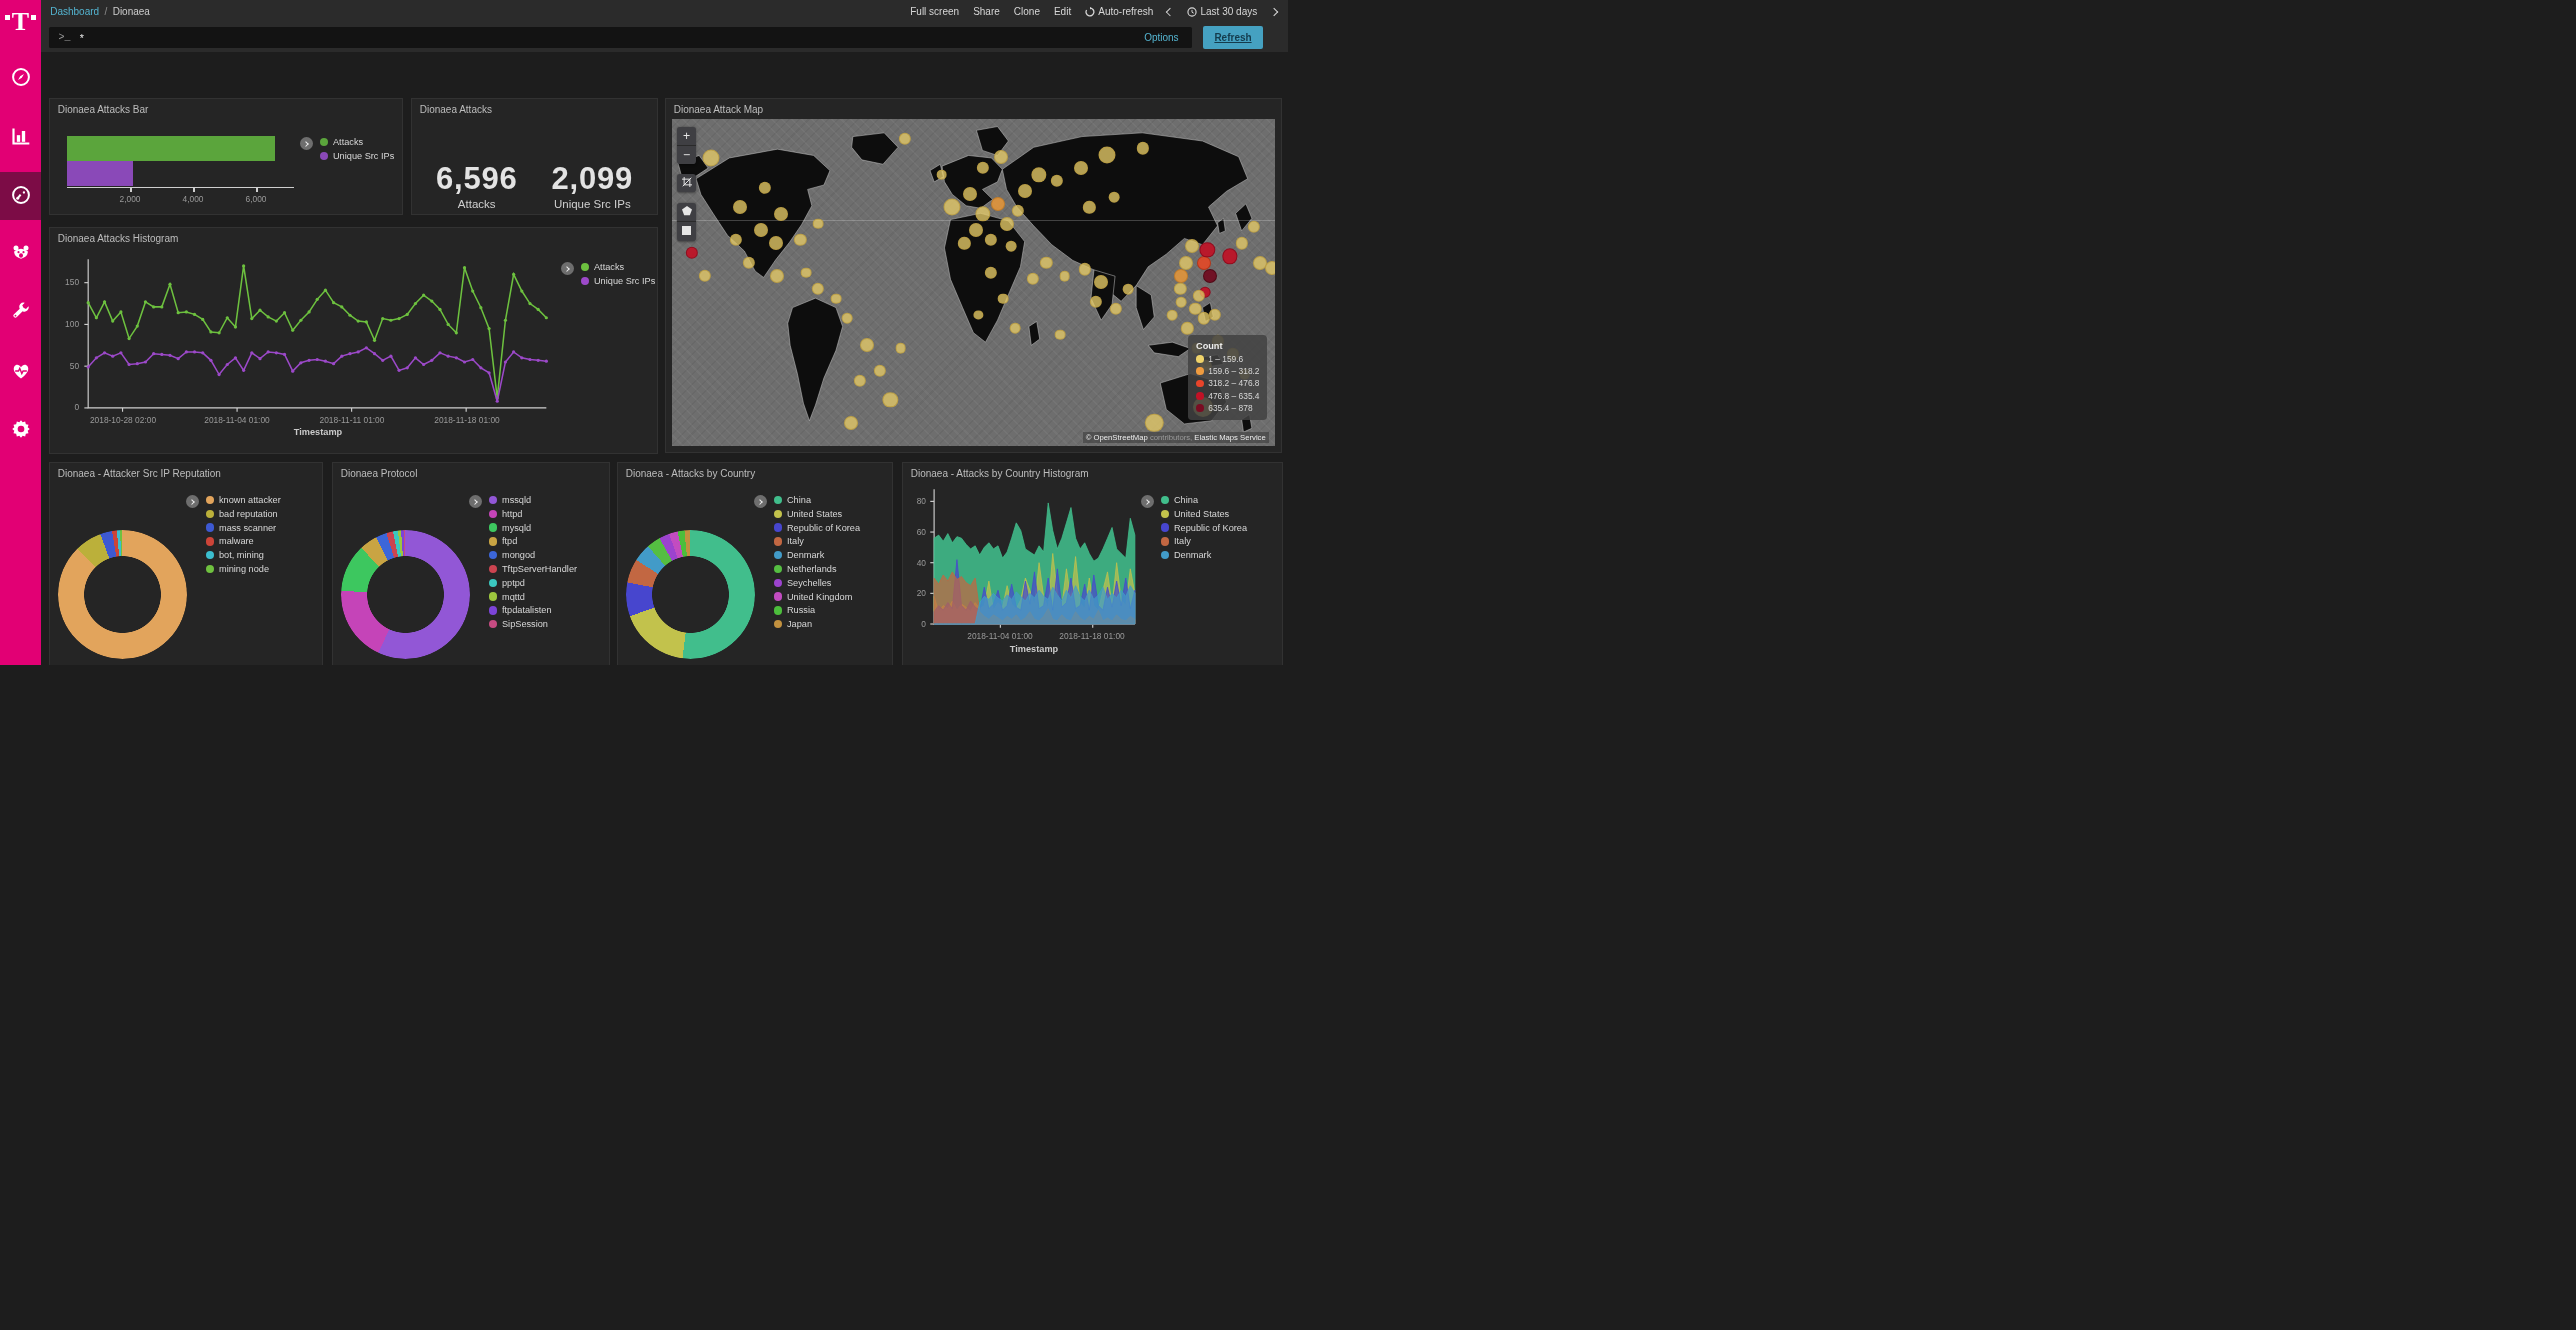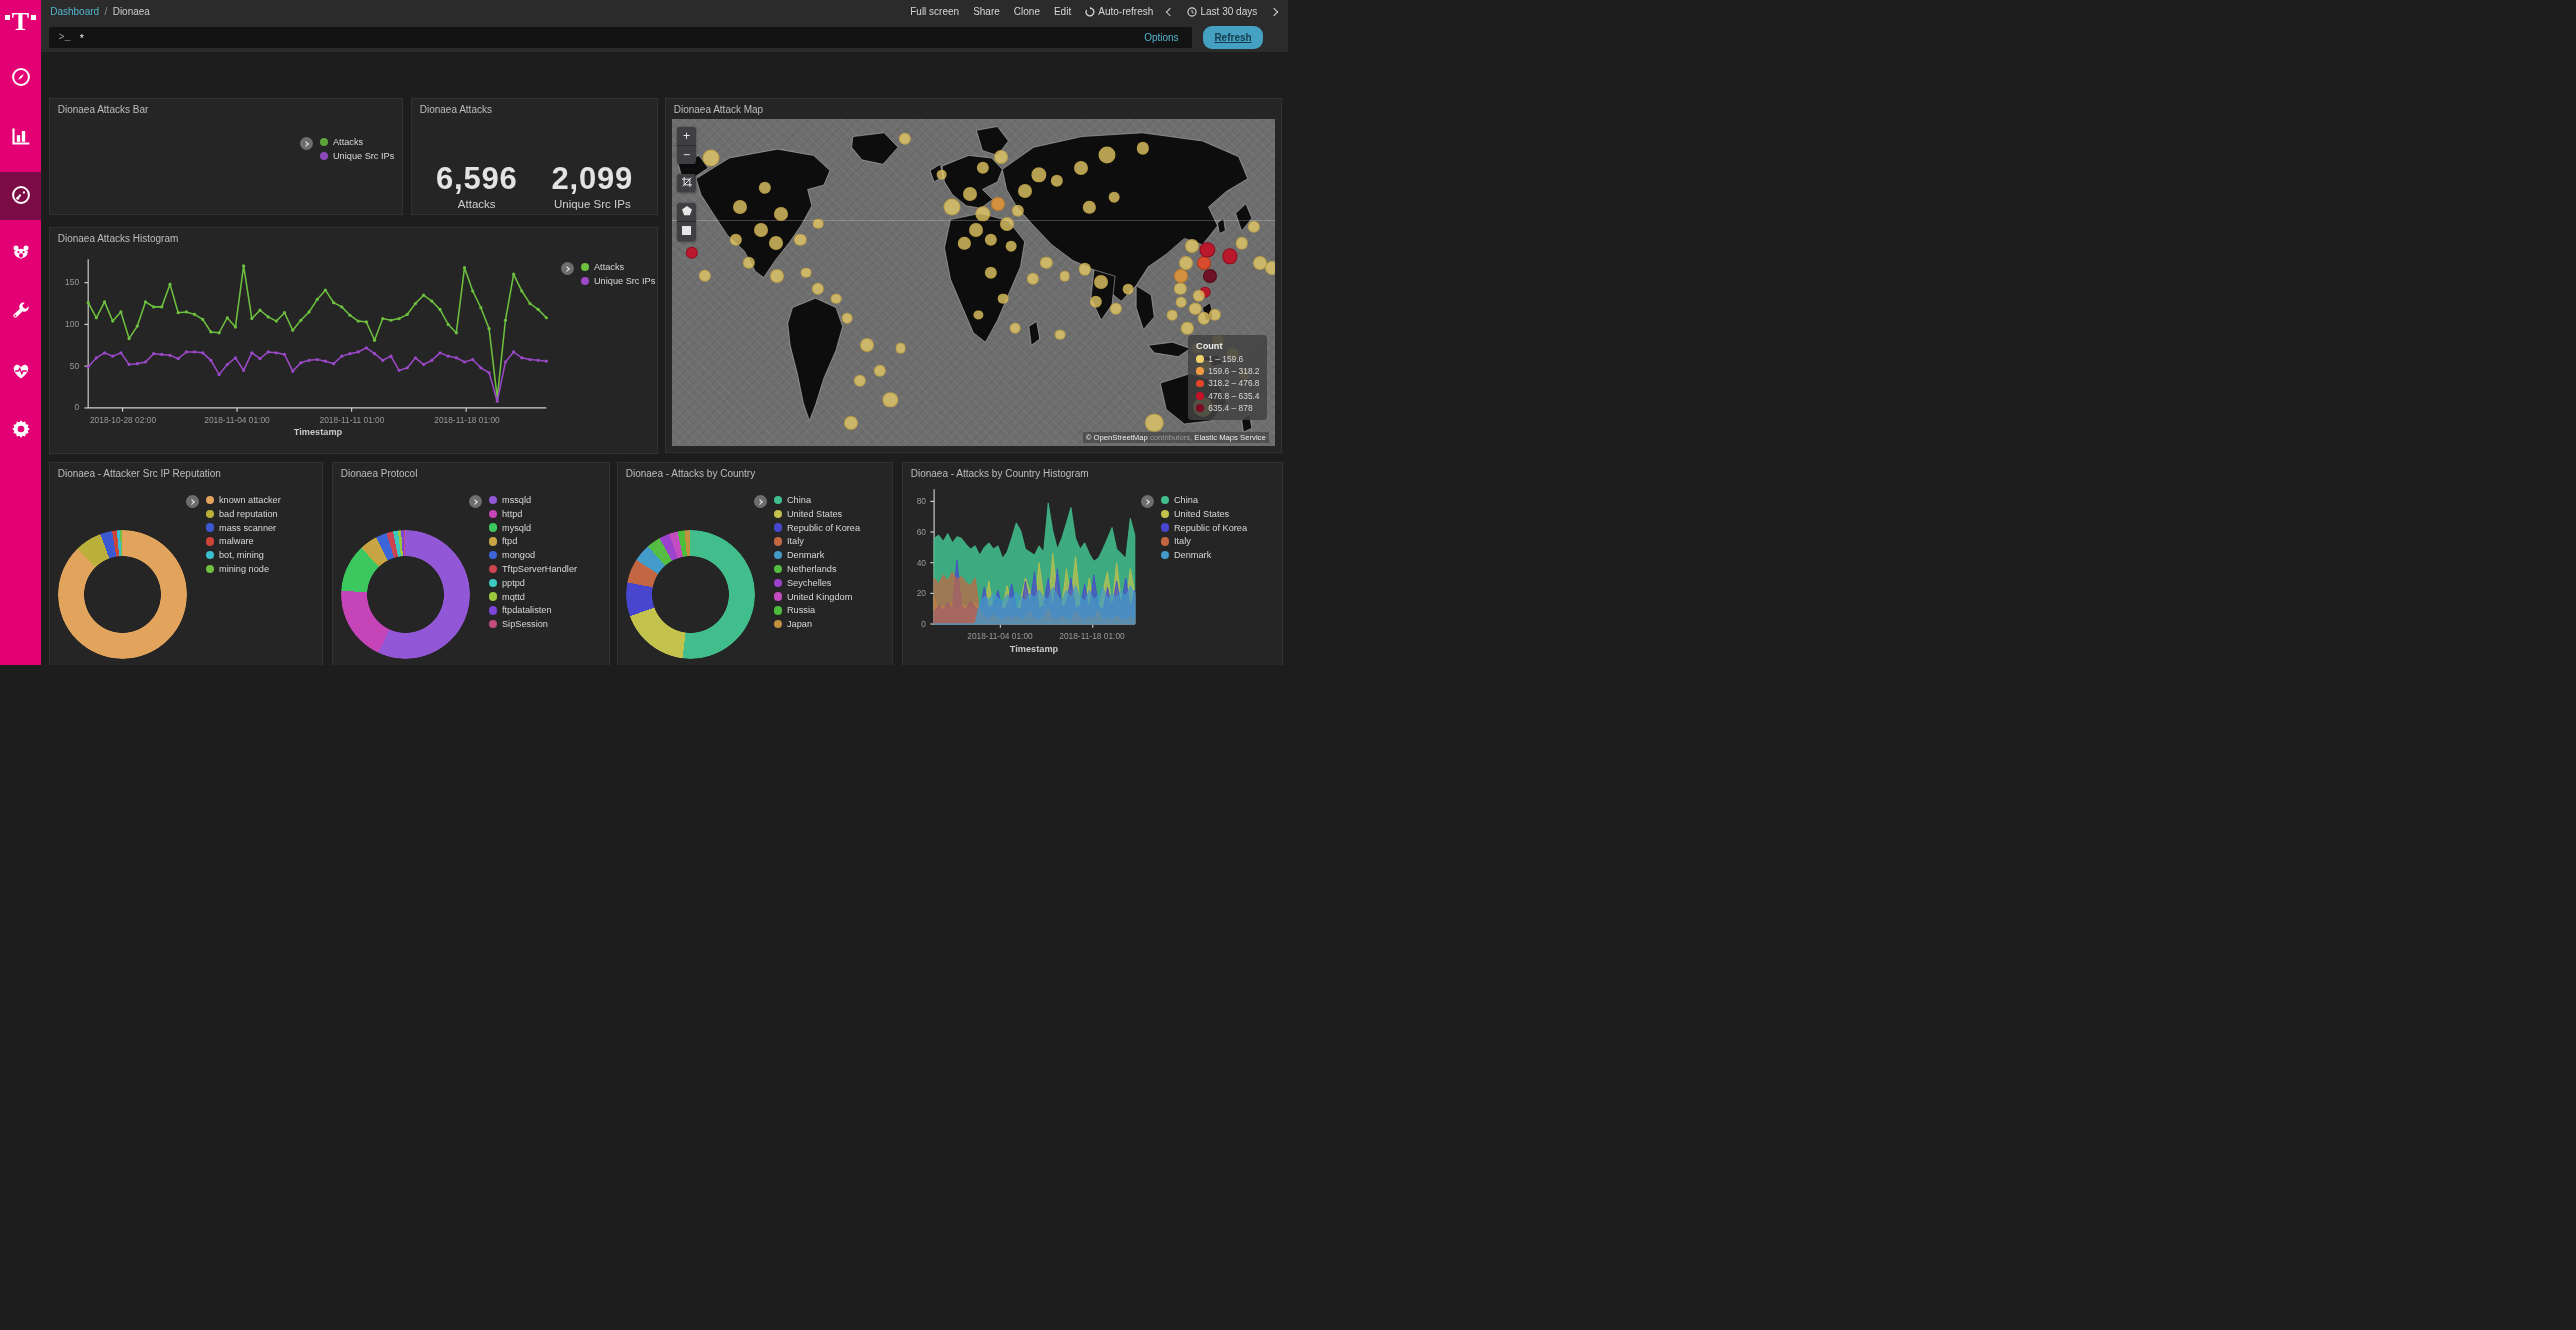--- a/index.html
+++ b/index.html
@@ -29,21 +29,21 @@
   .chev { display:inline-block; width:6.1px; height:6.1px; border:solid #d6d6d6; border-width:1.5px 1.5px 0 0; }
   .chev.left { transform:rotate(-135deg); } .chev.right { transform:rotate(45deg); }
 
   .querybar { position:absolute; left:41px; top:23px; width:1247px; height:29px; background:#2b2b2b; z-index:19; }
   .searchbox { position:absolute; left:8.4px; top:3.8px; width:1143px; height:21.5px; background:#131313; border-radius:1.5px;
     display:flex; align-items:center; padding:0 9.2px; }
   .prompt { color:#9a9a9a; font-family:"Liberation Mono","DejaVu Sans Mono",monospace; font-size:10px; margin-right:9.2px; }
   .qval { color:#e8e8e8; font-size:10.7px; flex:1; }
   .options { color:#54b4d0; font-size:10px; margin-right:4.6px; }
   .refreshbtn { position:absolute; left:1162px; top:3.1px; width:60px; height:23px; background:#45a1c1; border:none;
-    border-radius:9px; color:#143b4c; font-size:10px; font-weight:bold; text-decoration:underline; }
+    border-radius:2px; color:#143b4c; font-size:10px; font-weight:bold; text-decoration:underline; }
   .filterbar { position:absolute; left:41px; top:52px; width:1247px; height:31px; background:#242424;
     border-top:0.8px solid #1a1a1a; }
   .addfilter { position:absolute; left:8.4px; top:9.2px; font-size:9.6px; color:#54b4d0; }
   .addfilter b { font-size:10.7px; }
 
   
   .panel { position:absolute; background:#252525; border:0.8px solid #323232; }
   .ptitle { font-size:10px; color:#bdbdbd; padding:5.4px 7.7px; white-space:nowrap; overflow:hidden; }
   .legend { position:absolute; font-size:9.2px; color:#d8d8d8; }
   .legend .lrow { display:flex; align-items:center; margin-bottom:3.8px; }
@@ -194,20 +194,31 @@
       <span class="prompt">&gt;_</span>
       <span class="qval">*</span>
       <span class="options">Options</span>
     </div>
     <button class="refreshbtn">Refresh</button>
   </div>
 
 
   <div class="panel" style="left:49px; top:98px; width:354px; height:117px;">
     <div class="ptitle">Dionaea Attacks Bar</div>
+    <div class="barplot" id="bar-plot">
+        <div class="bar" style="top: 0px; width: 208px; background: rgb(91, 165, 60);"></div>
+        <div class="bar" style="top: 25px; width: 66px; background: rgb(138, 73, 184);"></div>
+        <div class="baraxis"></div>
+        <div class="btick" style="left: 63px;"></div>
+        <span class="ticklabel" style="left: 63px; top: 58px;">2,000</span>
+        <div class="btick" style="left: 126px;"></div>
+        <span class="ticklabel" style="left: 126px; top: 58px;">4,000</span>
+        <div class="btick" style="left: 189px;"></div>
+        <span class="ticklabel" style="left: 189px; top: 58px;">6,000</span>
+      </div>
     <div class="legend" id="legend-bar" style="left:270px; top:38px;">
         <span class="chevcirc">
           <i></i>
         </span>
         <div class="lrow">
           <span class="ldot" style="background: rgb(91, 165, 60);"></span>
           <span>Attacks</span>
         </div>
         <div class="lrow">
           <span class="ldot" style="background: rgb(138, 73, 184);"></span>

